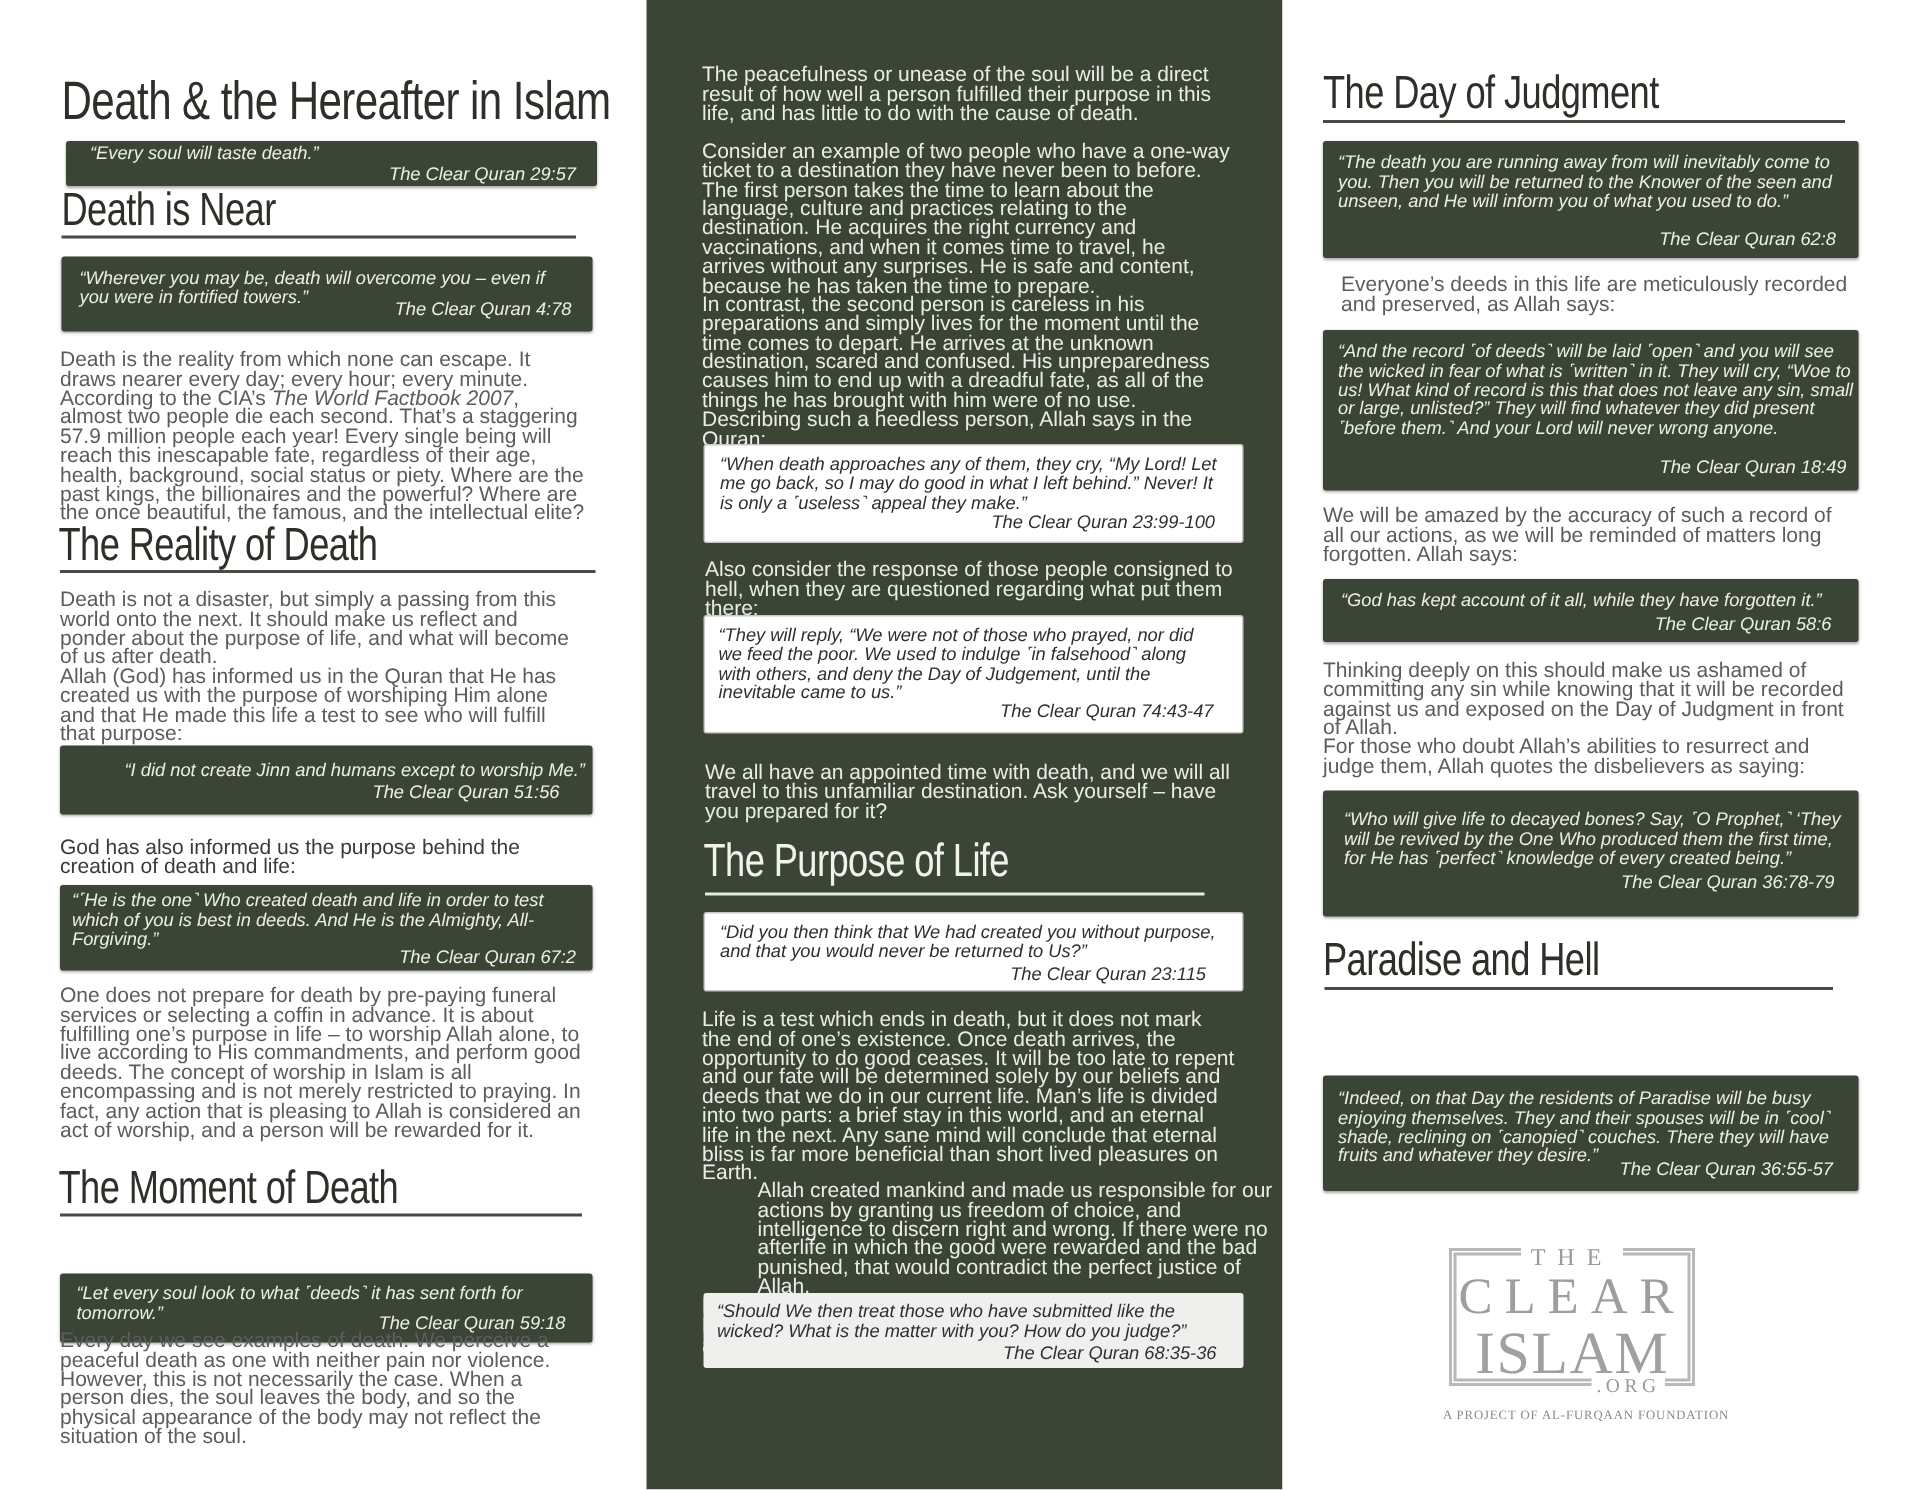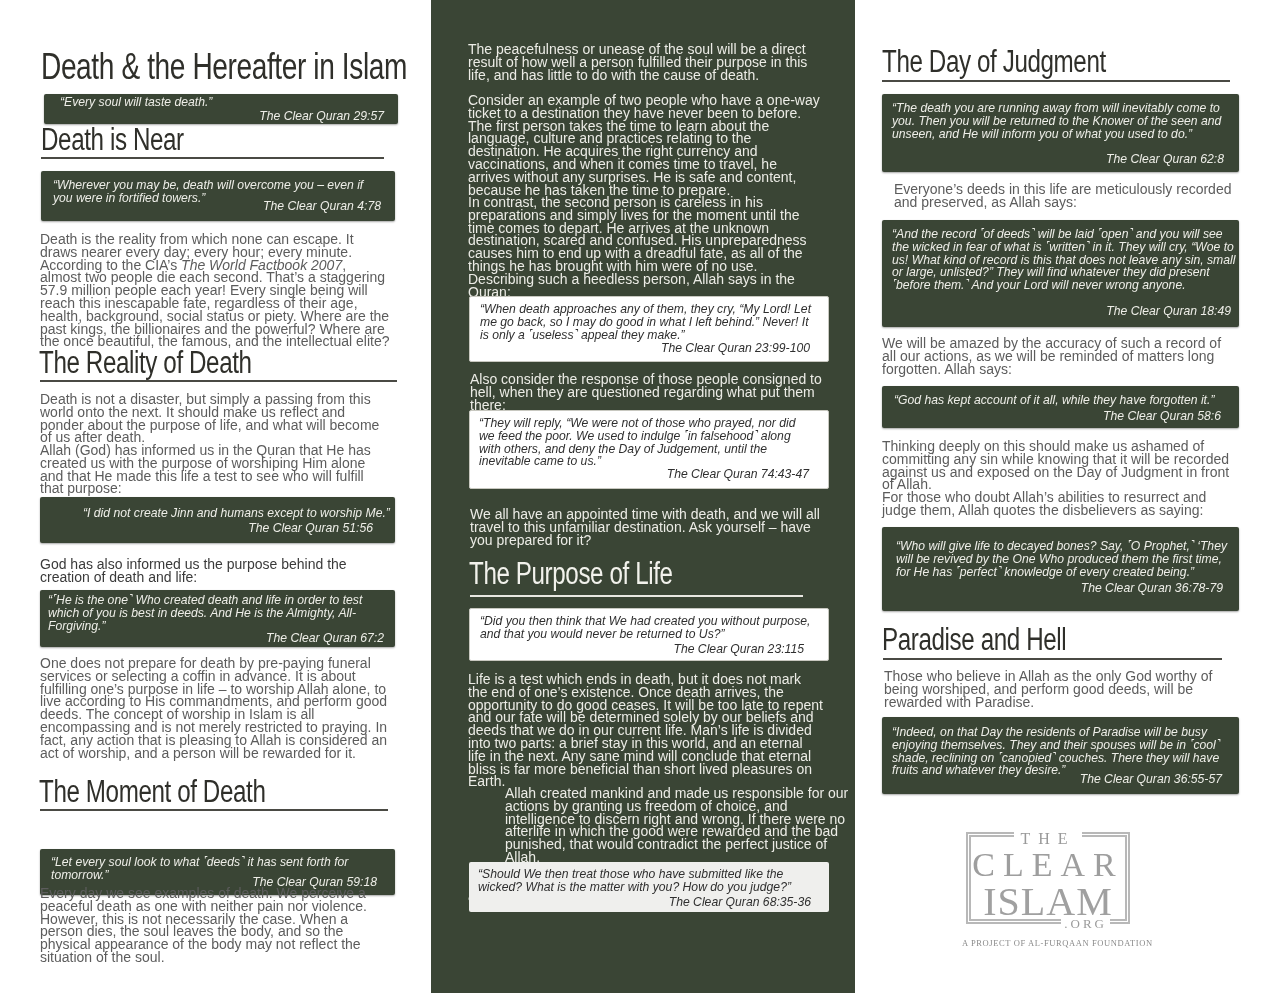--- a/index.html
+++ b/index.html
@@ -155,21 +155,20 @@
   <p class="abs body-text" style="left:27px; top:491px; width:355px;">For those who doubt Allah’s abilities to resurrect and judge them, Allah quotes the disbelievers as saying:</p>
 
   <div class="quote dark" style="left:27px; top:527px; width:357px; height:84px;">
     <div class="qtext" style="left:14px; top:13px; width:335px;">“Who will give life to decayed bones? Say, ˹O Prophet,˺ ‘They will be revived by the One Who produced them the first time, for He has ˹perfect˺ knowledge of every created being.”</div>
     <div class="qref" style="top:55px; right:16px;">The Clear Quran 36:78-79</div>
   </div>
 
   <div class="abs h-main h2" style="left:27px; top:622px;">Paradise and Hell</div>
   <div class="rule" style="left:28px; top:658px; width:339px;"></div>
 
-  <p class="abs body-text" style="left:29px; top:670px; width:350px;">Those who believe in Allah as the only God worthy of being worshiped, and perform good deeds, will be rewarded with Paradise.</p>
 
   <div class="quote dark" style="left:27px; top:717px; width:357px; height:77px;">
     <div class="qtext" style="left:10px; top:9px; width:340px;">“Indeed, on that Day the residents of Paradise will be busy enjoying themselves. They and their spouses will be in ˹cool˺ shade, reclining on ˹canopied˺ couches. There they will have fruits and whatever they desire.”</div>
     <div class="qref" style="top:56px; right:17px;">The Clear Quran 36:55-57</div>
   </div>
 </div>
 
 <div class="logo">
   <div class="logo-frame"></div>
   <div class="logo-the"><span>THE</span></div>

